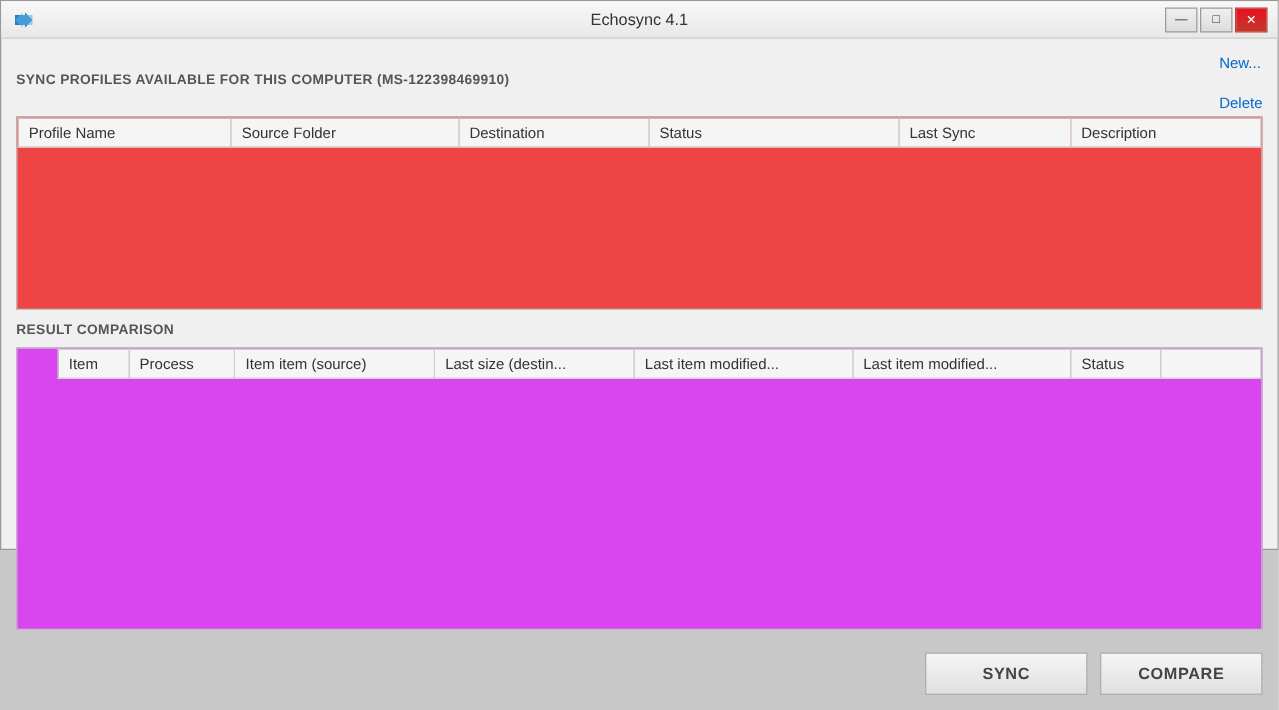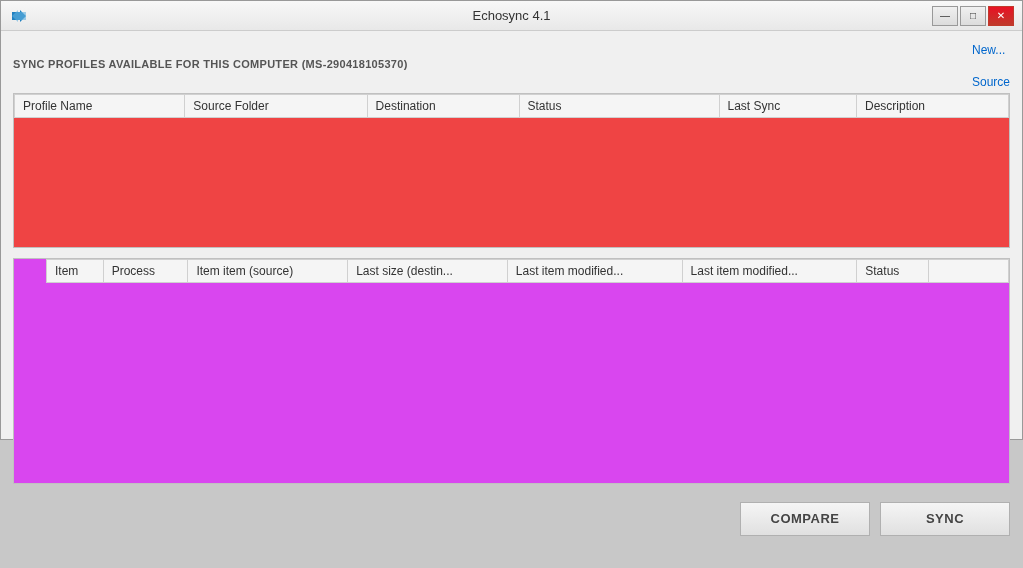--- a/index.html
+++ b/index.html
@@ -216,24 +216,24 @@
       <div class="title-btn">—</div>
       <div class="title-btn">□</div>
       <div class="title-btn close">✕</div>
     </div>
   </div>
 
   <div class="window-content">
 
     <div>
       <div class="section-header">
-        <span class="section-label">SYNC PROFILES AVAILABLE FOR THIS COMPUTER (MS-290418105370)</span>
+        <span class="section-label">SYNC PROFILES AVAILABLE FOR THIS COMPUTER (MS-122398469910)</span>
         <div class="header-actions">
           <span class="header-link">New...</span>
-          <span class="header-link">Source</span>
+          <span class="header-link">Delete</span>
         </div>
       </div>
       <div class="table-container profiles-table-container">
         <table>
           <thead>
             <tr>
               <th>Profile Name</th>
               <th>Source Folder</th>
               <th>Destination</th>
               <th style="width:200px">Status</th>
@@ -244,20 +244,23 @@
           <tbody>
             <tr style="height: 120px;">
               <td colspan="6" style="border: none;"></td>
             </tr>
           </tbody>
         </table>
       </div>
     </div>
 
     <div class="result-section">
+      <div class="section-header">
+        <span class="section-label">RESULT COMPARISON</span>
+      </div>
       <div class="result-table-wrapper">
         <table>
           <thead>
             <tr>
               <th>Item</th>
               <th>Process</th>
               <th>Item item (source)</th>
               <th>Last size (destin...</th>
               <th>Last item modified...</th>
               <th>Last item modified...</th>
@@ -268,17 +271,17 @@
           <tbody>
             <tr style="height: 200px;">
               <td colspan="8" style="border: none;"></td>
             </tr>
           </tbody>
         </table>
       </div>
     </div>
 
     <div class="footer">
+      <button class="footer-btn">SYNC</button>
       <button class="footer-btn">COMPARE</button>
-      <button class="footer-btn">SYNC</button>
     </div>
   </div>
 </div>
 
 </body></html>

